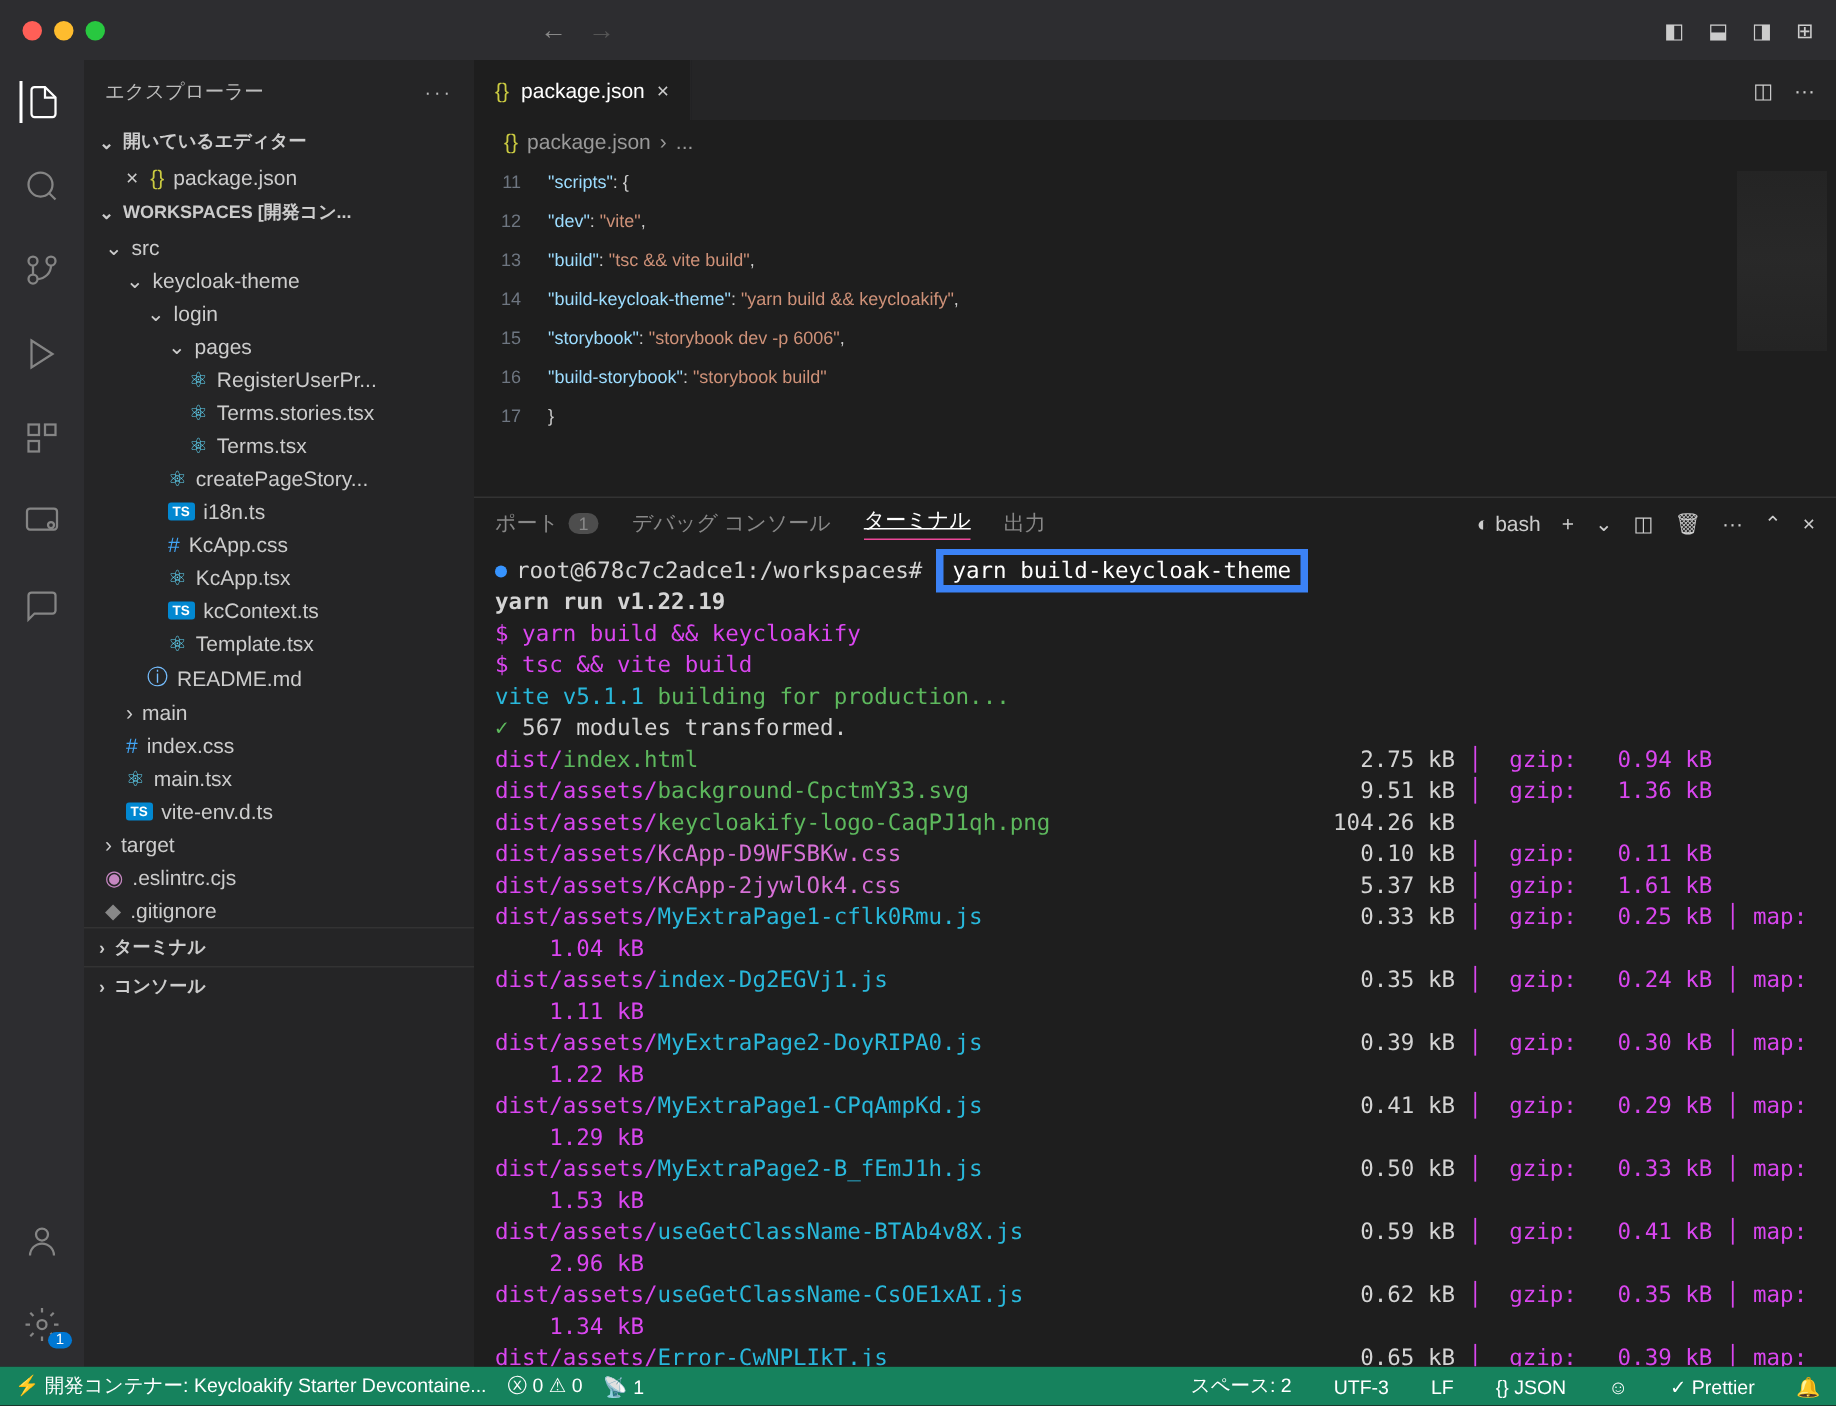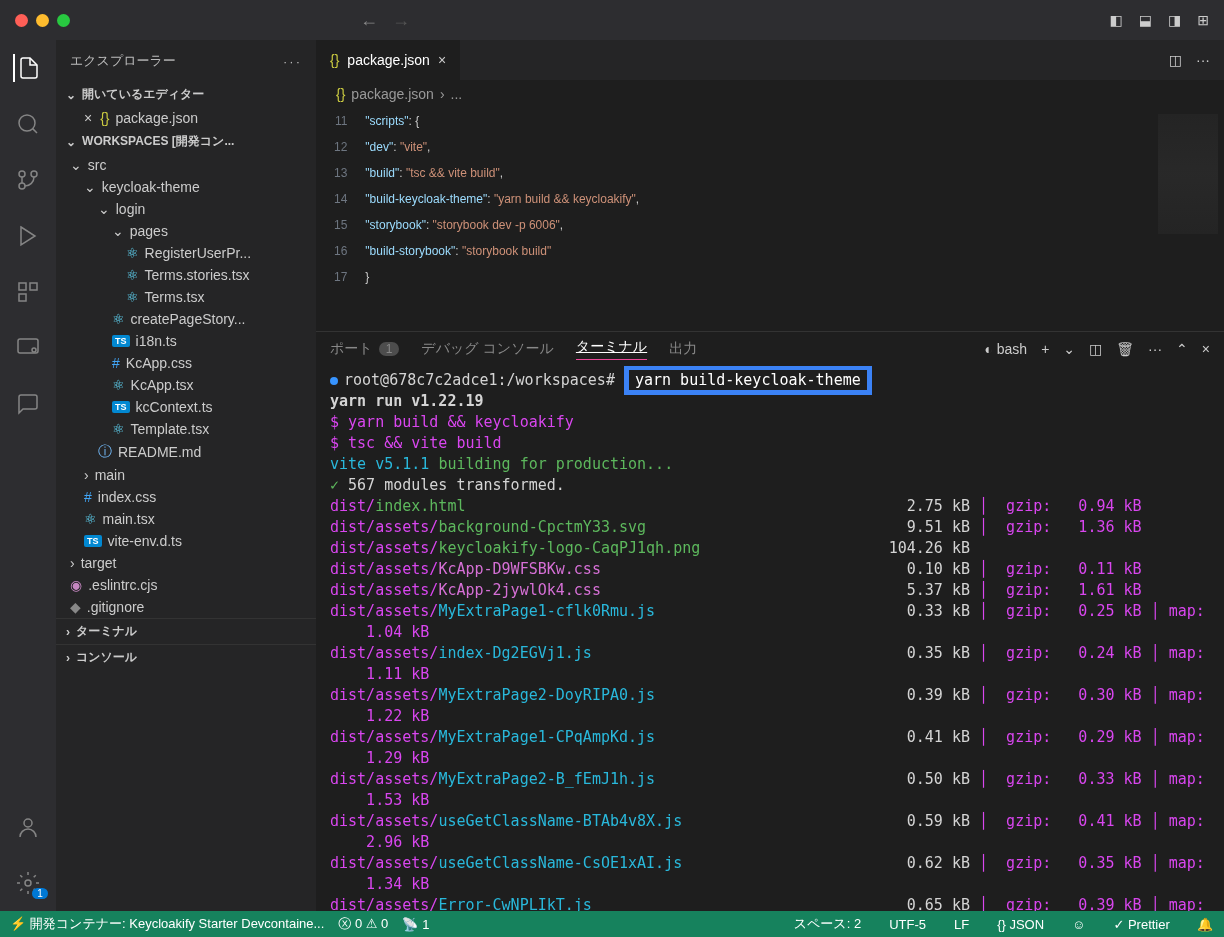--- a/index.html
+++ b/index.html
@@ -425,20 +425,20 @@
 </div>
 
 <div class="statusbar">
   <div class="left">
     <span>⚡ <span>開発コンテナー: Keycloakify Starter Devcontaine...</span></span>
     <span>ⓧ <span>0</span> ⚠ <span>0</span></span>
     <span>📡 <span>1</span></span>
   </div>
   <div class="right">
     <span>スペース: 2</span>
-    <span>UTF-5</span>
+    <span>UTF-3</span>
     <span>LF</span>
     <span>{} <span>JSON</span></span>
     <span>☺</span>
     <span>✓ <span>Prettier</span></span>
     <span>🔔</span>
   </div>
 </div>
 
 </body></html>

